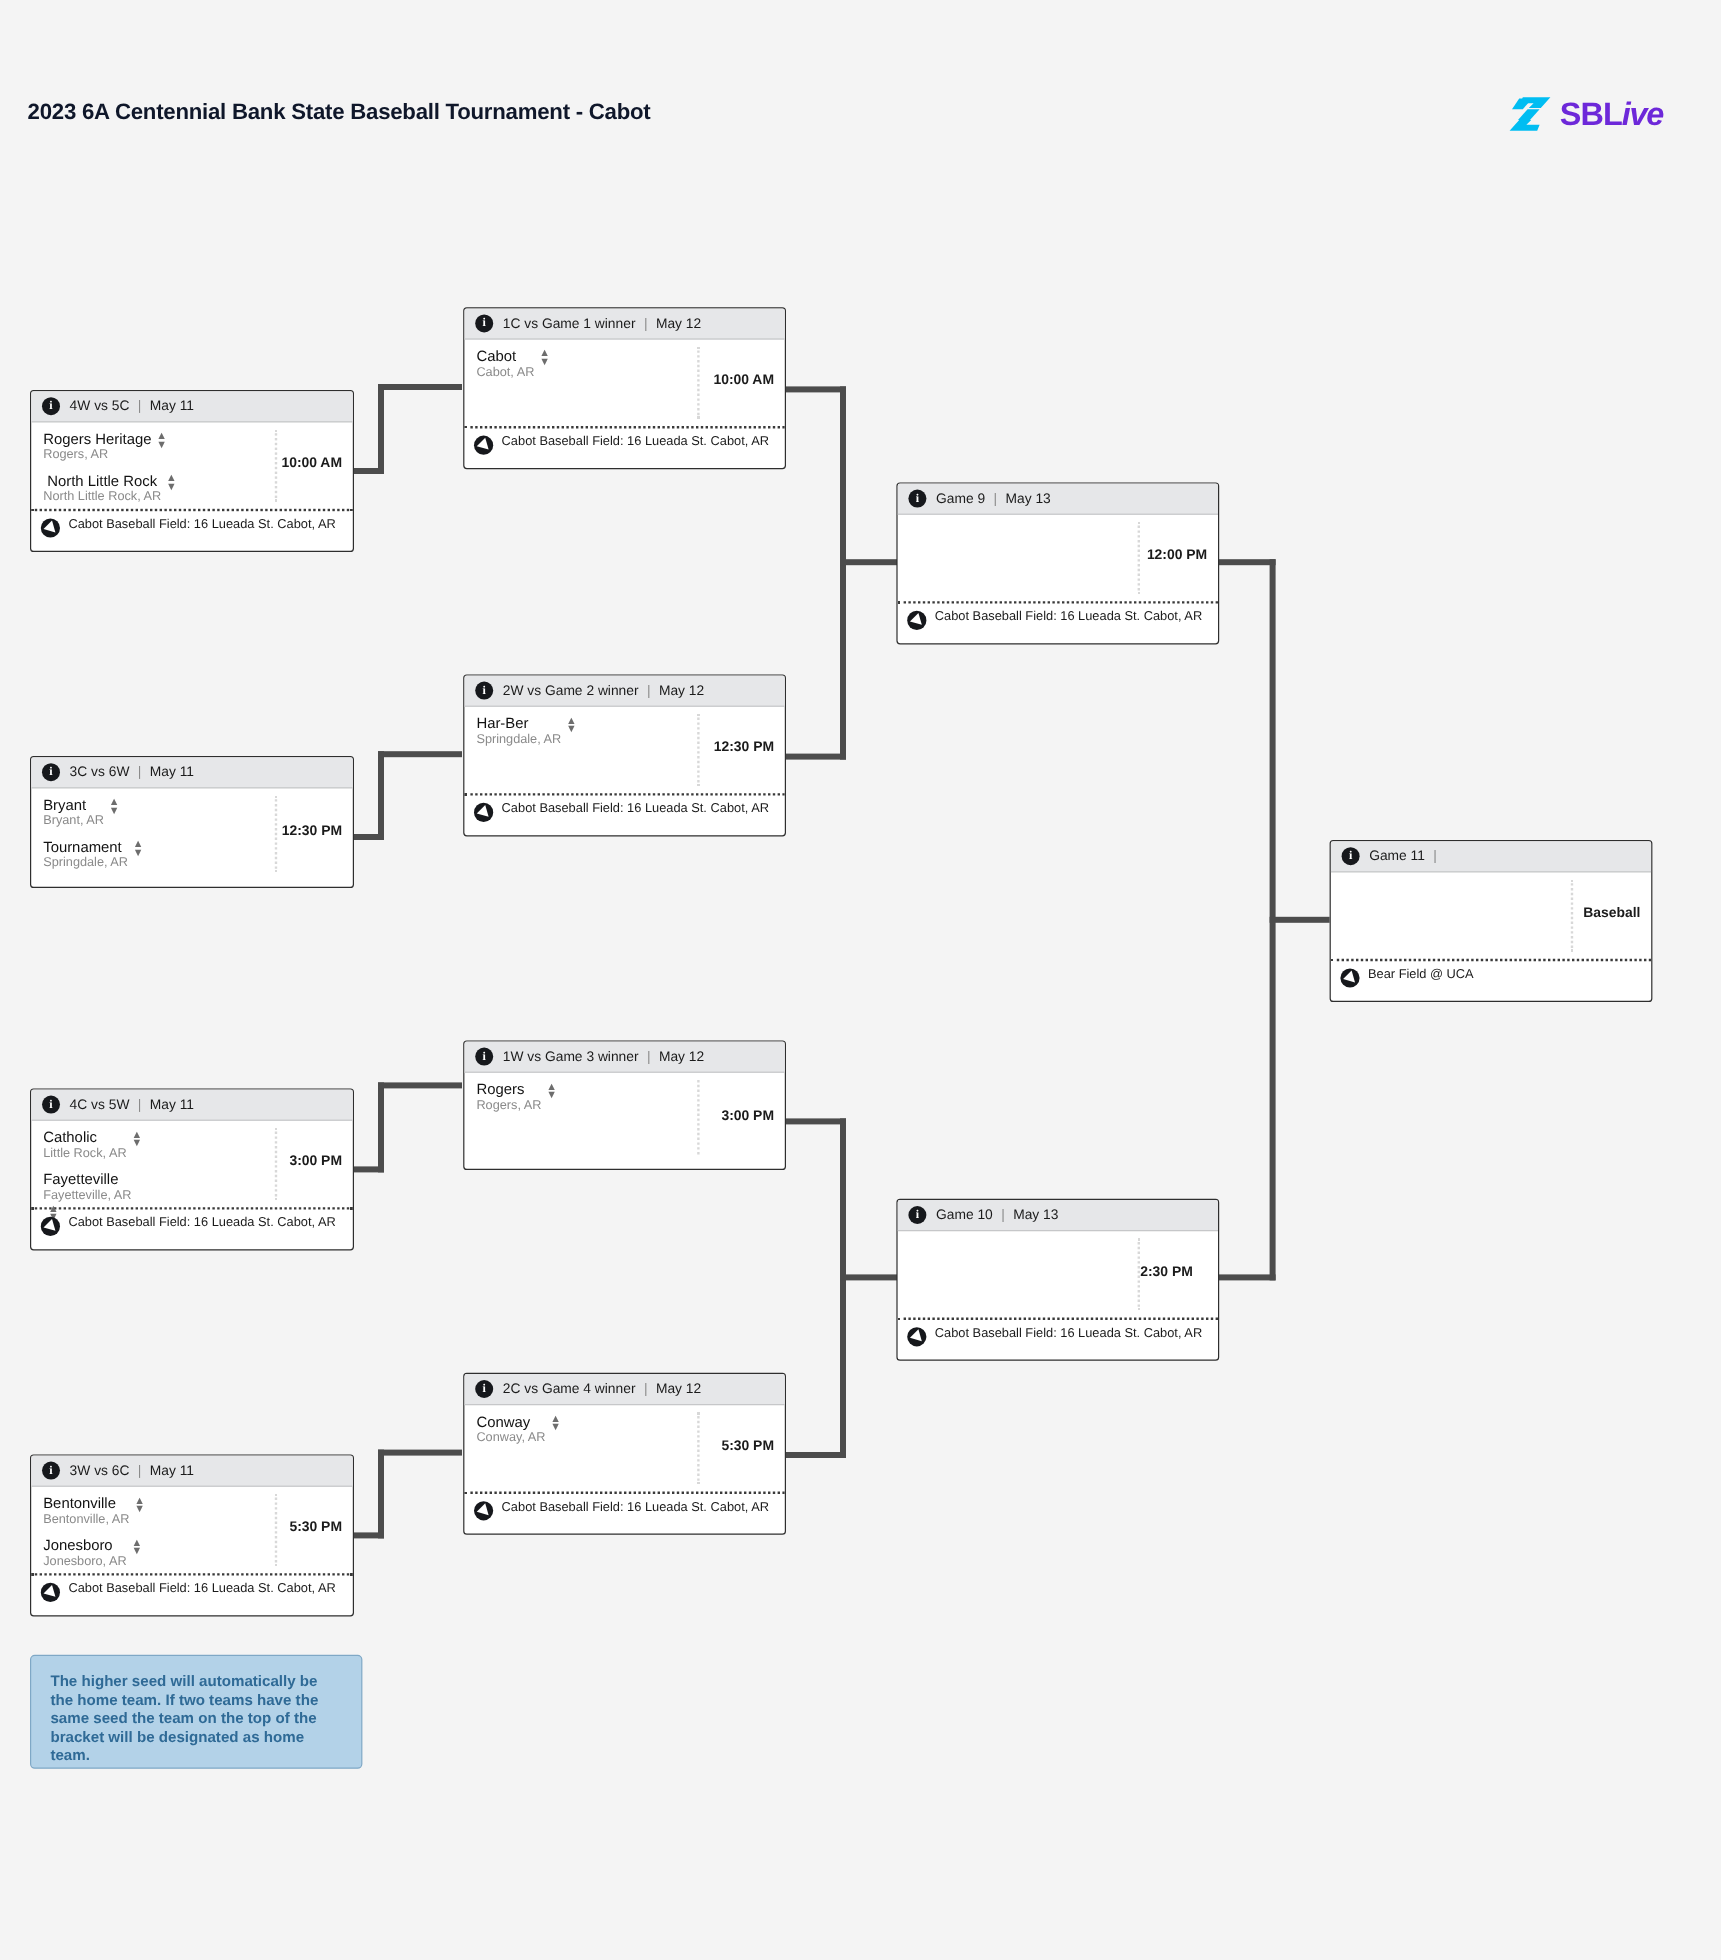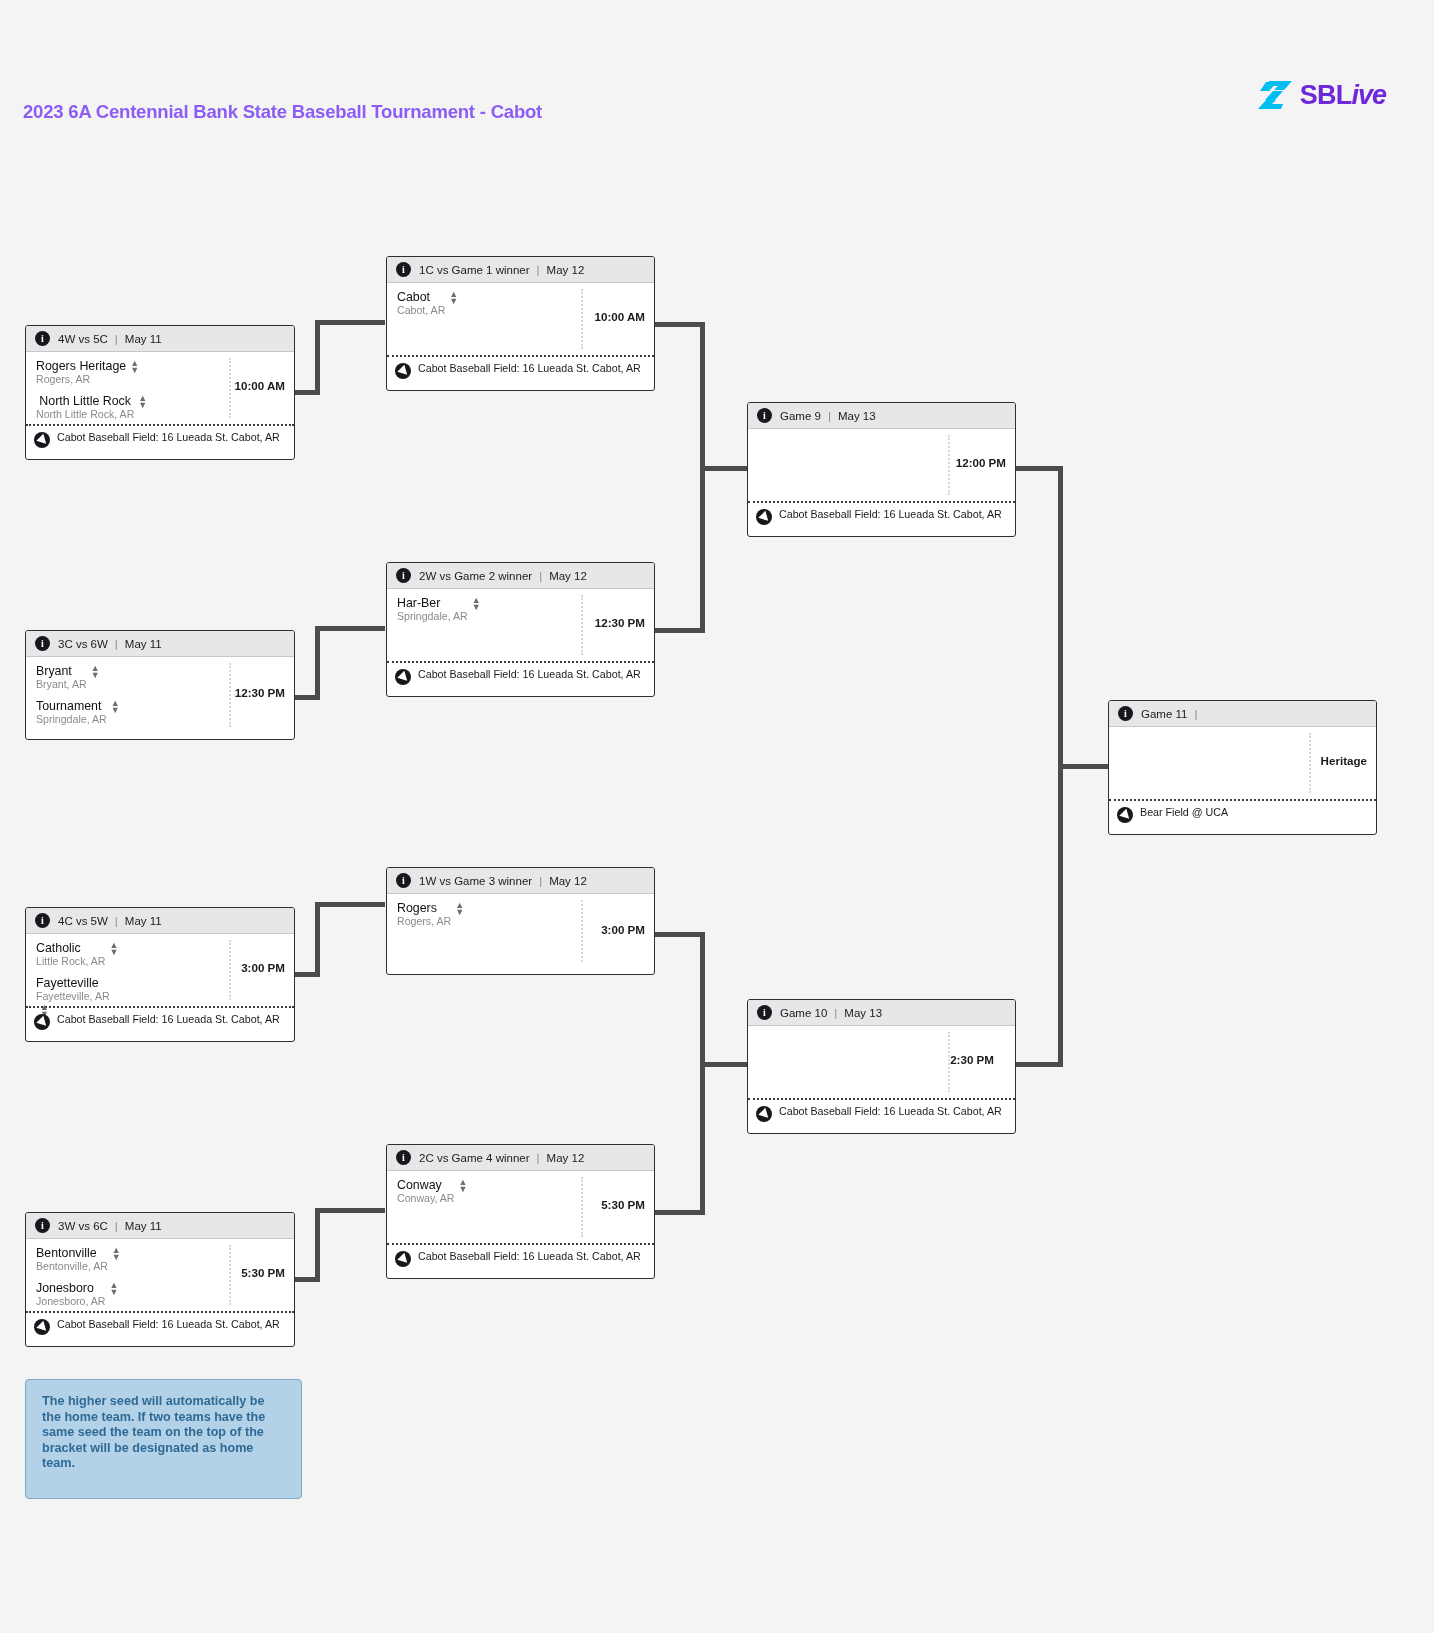--- a/index.html
+++ b/index.html
@@ -22,24 +22,23 @@
     left: 0; top: 0;
     width: 1434px;
     height: 150px;
   }
   .page-title {
     position: absolute;
     left: 23px;
     top: 82px;
     font-size: 18.5px;
     font-weight: bold;
-    color: #8b5cf6;
+    color: #0f172a;
     letter-spacing: -0.2px;
     white-space: nowrap;
-    margin-top: 19px;
   }
   .brand-logo {
     position: absolute;
     right: 48px;
     top: 78px;
     display: flex;
     align-items: center;
     gap: 7px;
     height: 34px;
   }
@@ -575,25 +574,25 @@
   <div class="gc-head">
     <div class="icon-info">i</div>
     <div class="gc-head-text">
       <span>Game 11</span>
       <span class="gc-sep">|</span>
       <span></span>
     </div>
   </div>
   <div class="gc-body" style="height:72px;">
     <div class="gc-divider" style="left:200px; top:6px; height:60px;"></div>
-    <div class="gc-time" style="right:9px; top:27px;">Heritage</div>
+    <div class="gc-time" style="right:9px; top:27px;">Baseball</div>
     <div class="team-row team-empty"></div>
     <div class="team-row team-empty"></div>
   </div>
   <div class="gc-venue">
     <div class="icon-nav"></div>
     <div class="venue-text">Bear Field @ UCA</div>
   </div>
 </div>
 
-<div class="note-box" style="left:25px; top:1379px; width:277px; height:120px;">
+<div class="note-box" style="left:25px; top:1379px; width:277px; height:95px;">
   <div class="note-text">The higher seed will automatically be the home team. If two teams have the same seed the team on the top of the bracket will be designated as home team.</div>
 </div>
 
 </body></html>

